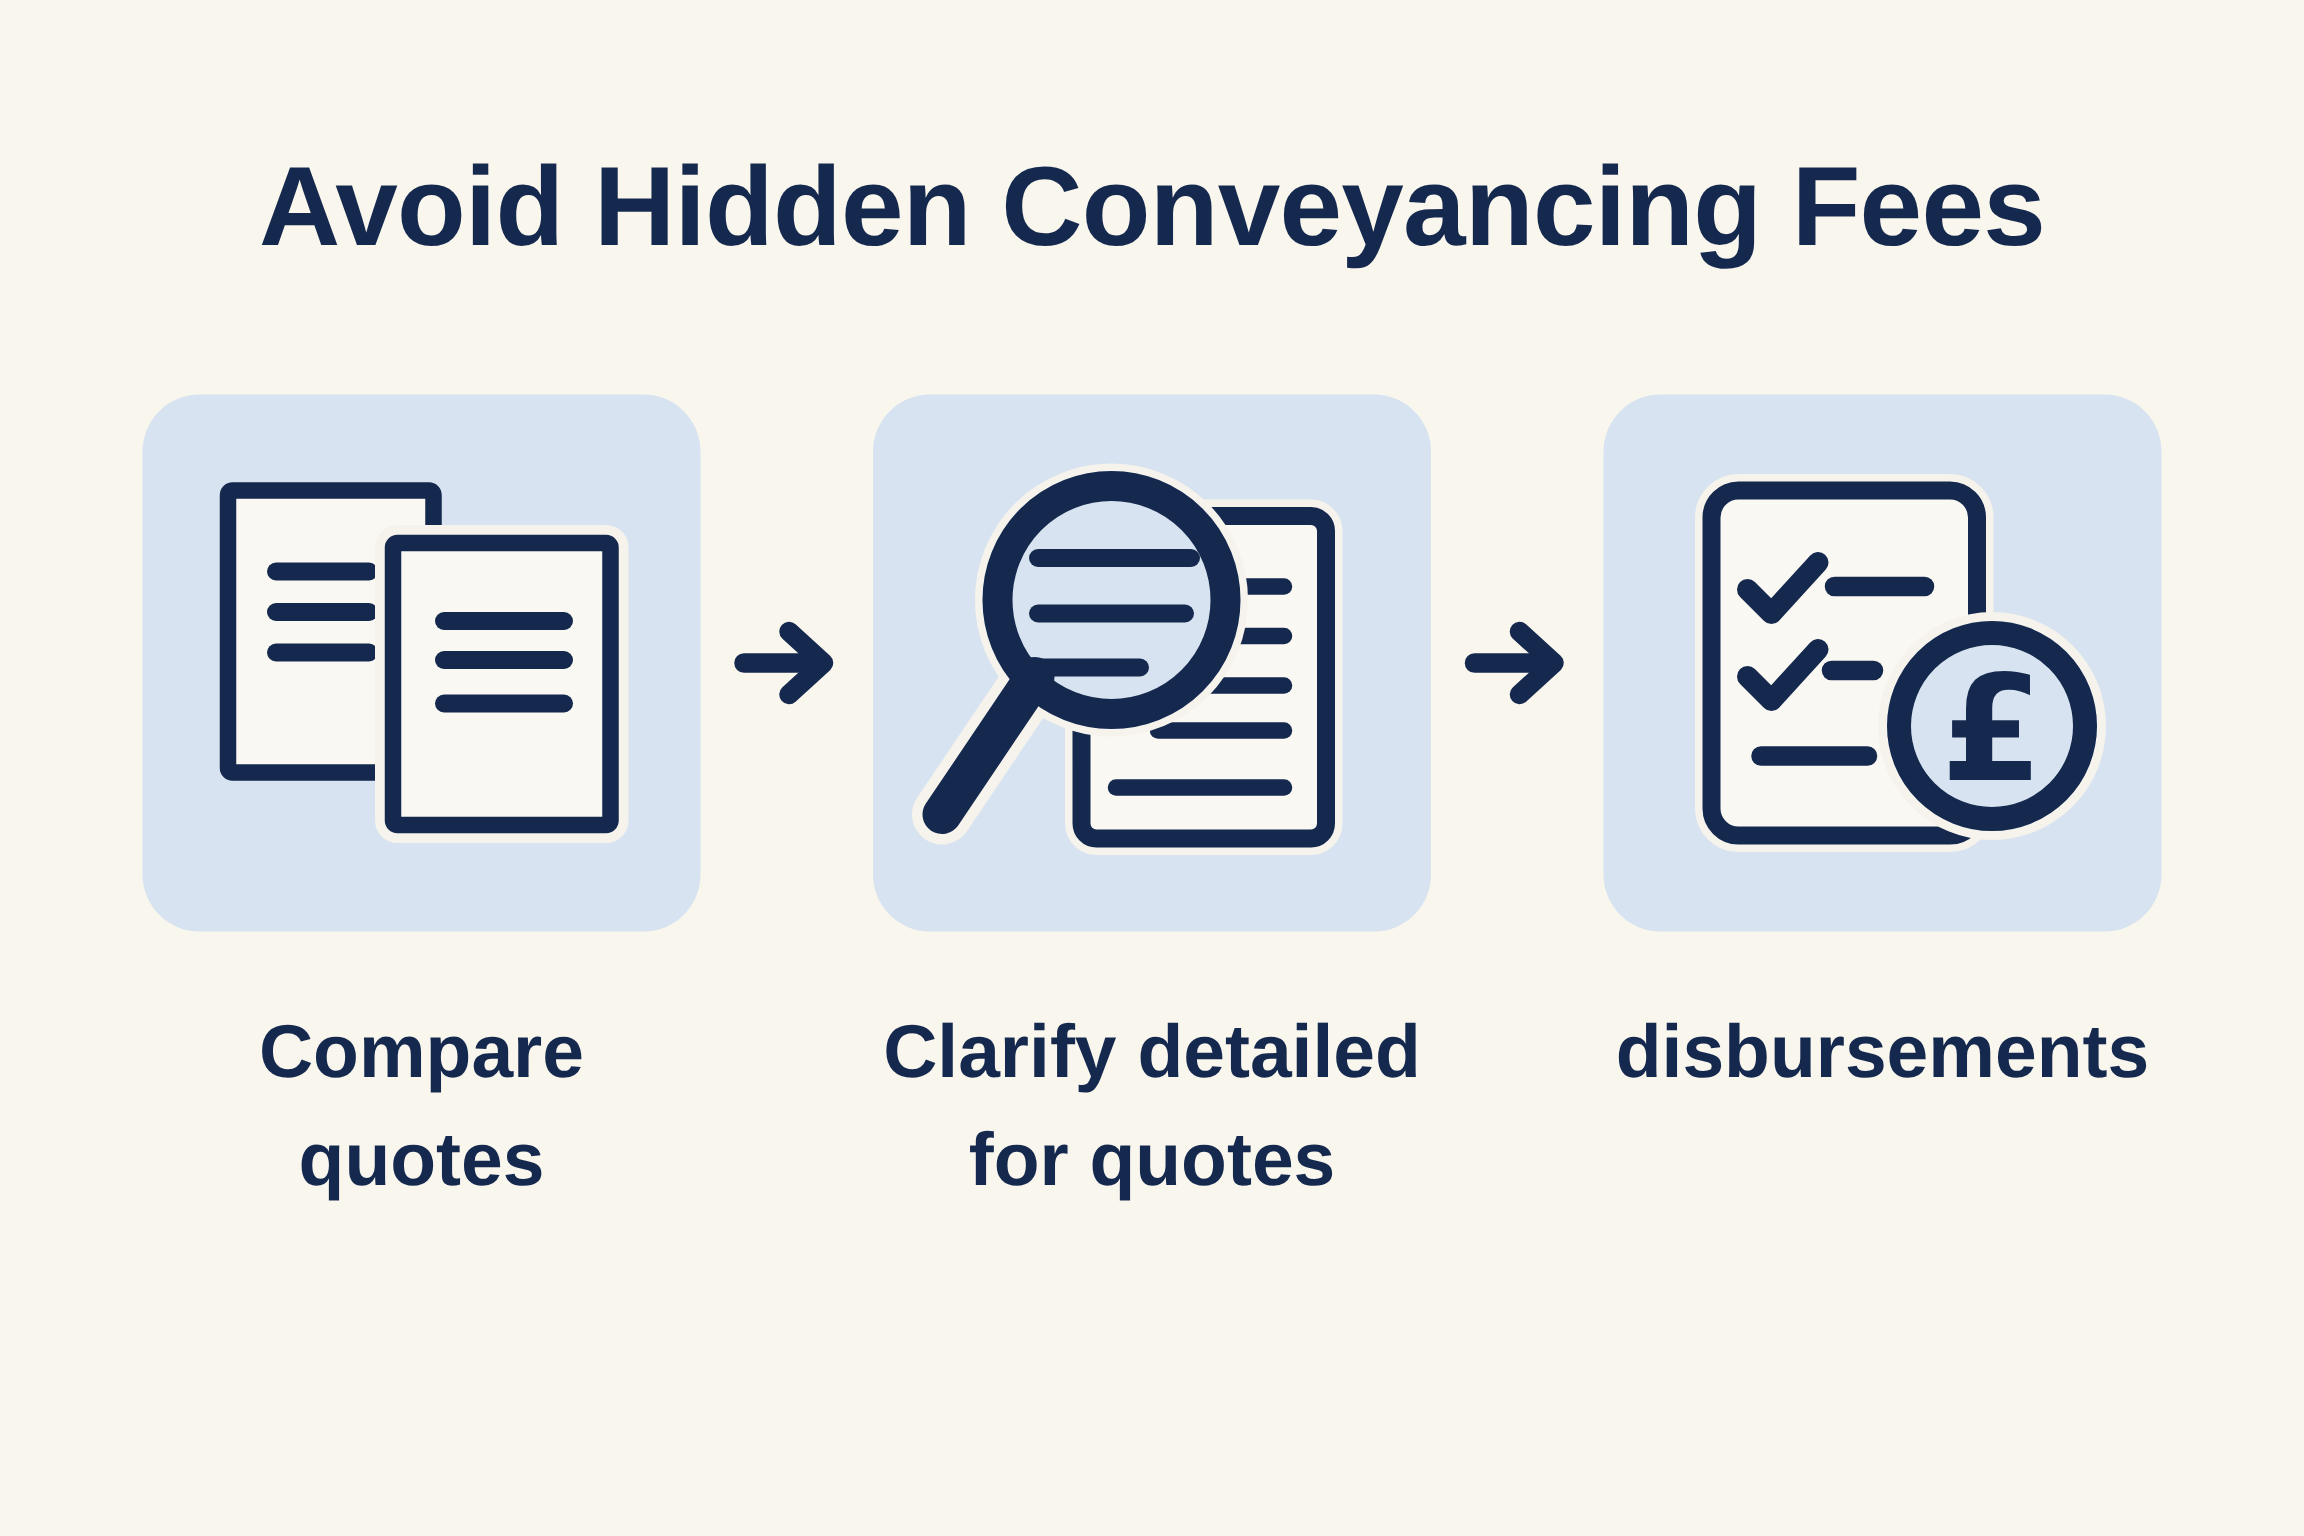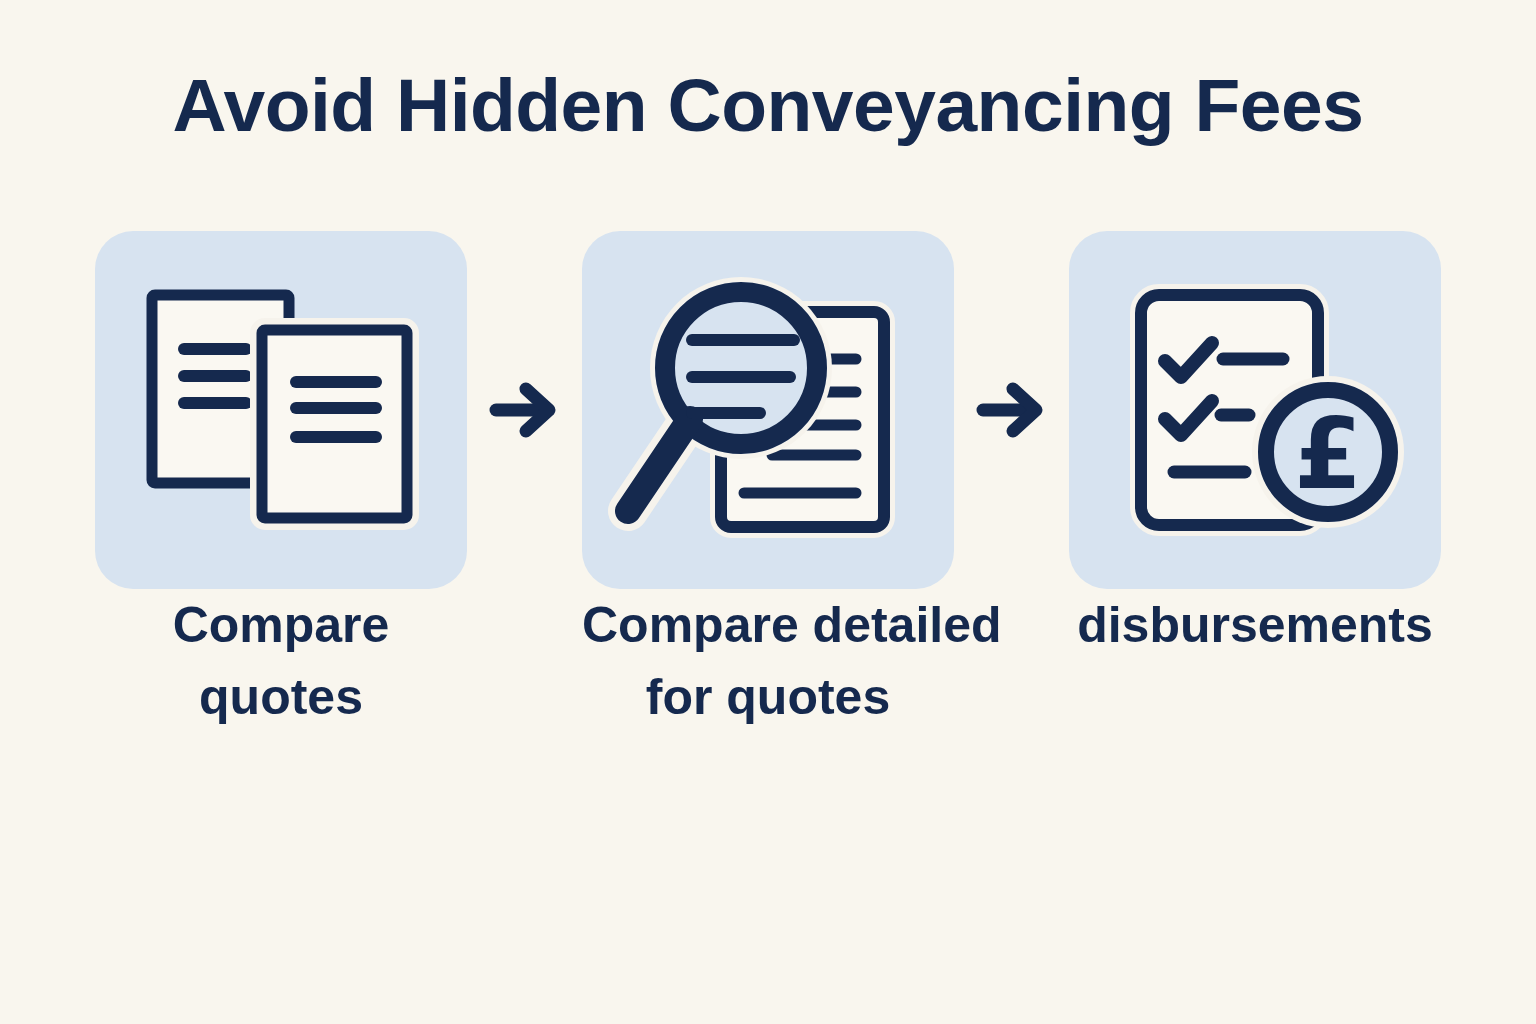--- a/index.html
+++ b/index.html
@@ -11,21 +11,21 @@
   }
   html,body{margin:0;padding:0;}
   body{
     width:1536px;height:1024px;
     background:var(--bg);
     font-family:"Liberation Sans",sans-serif;
     overflow:hidden;
   }
   .title{
     margin:0;
-    padding-top:64px;
+    padding-top:96px;
     text-align:center;
     font-size:75px;
     font-weight:700;
     letter-spacing:-0.5px;
     line-height:1.1;
     color:var(--navy);
   }
   .row{
     display:flex;
     justify-content:center;
@@ -39,20 +39,21 @@
     position:relative;
     flex:0 0 auto;
   }
   .card svg{position:absolute;left:0;top:0;}
   .arrow-cell{
     width:115px;height:358px;
     display:flex;justify-content:center;align-items:center;
     flex:0 0 auto;
   }
   .captions-row{
+    margin-top:44px;
     align-items:flex-start;
   }
   .caption{
     width:372px;
     flex:0 0 auto;
     text-align:center;
     font-size:50px;
     font-weight:700;
     line-height:72px;
     color:var(--navy);
@@ -147,20 +148,20 @@
 
 </div>
 
 <div class="row captions-row">
   <div class="caption">
     <span class="cap-line">Compare</span>
     <span class="cap-line">quotes</span>
   </div>
   <div class="spacer"></div>
   <div class="caption">
-    <span class="cap-line">Compare detailed</span>
+    <span class="cap-line">Clarify detailed</span>
     <span class="cap-line">for quotes</span>
   </div>
   <div class="spacer"></div>
   <div class="caption">
     <span class="cap-line">disbursements</span>
   </div>
 </div>
 
 </body></html>

